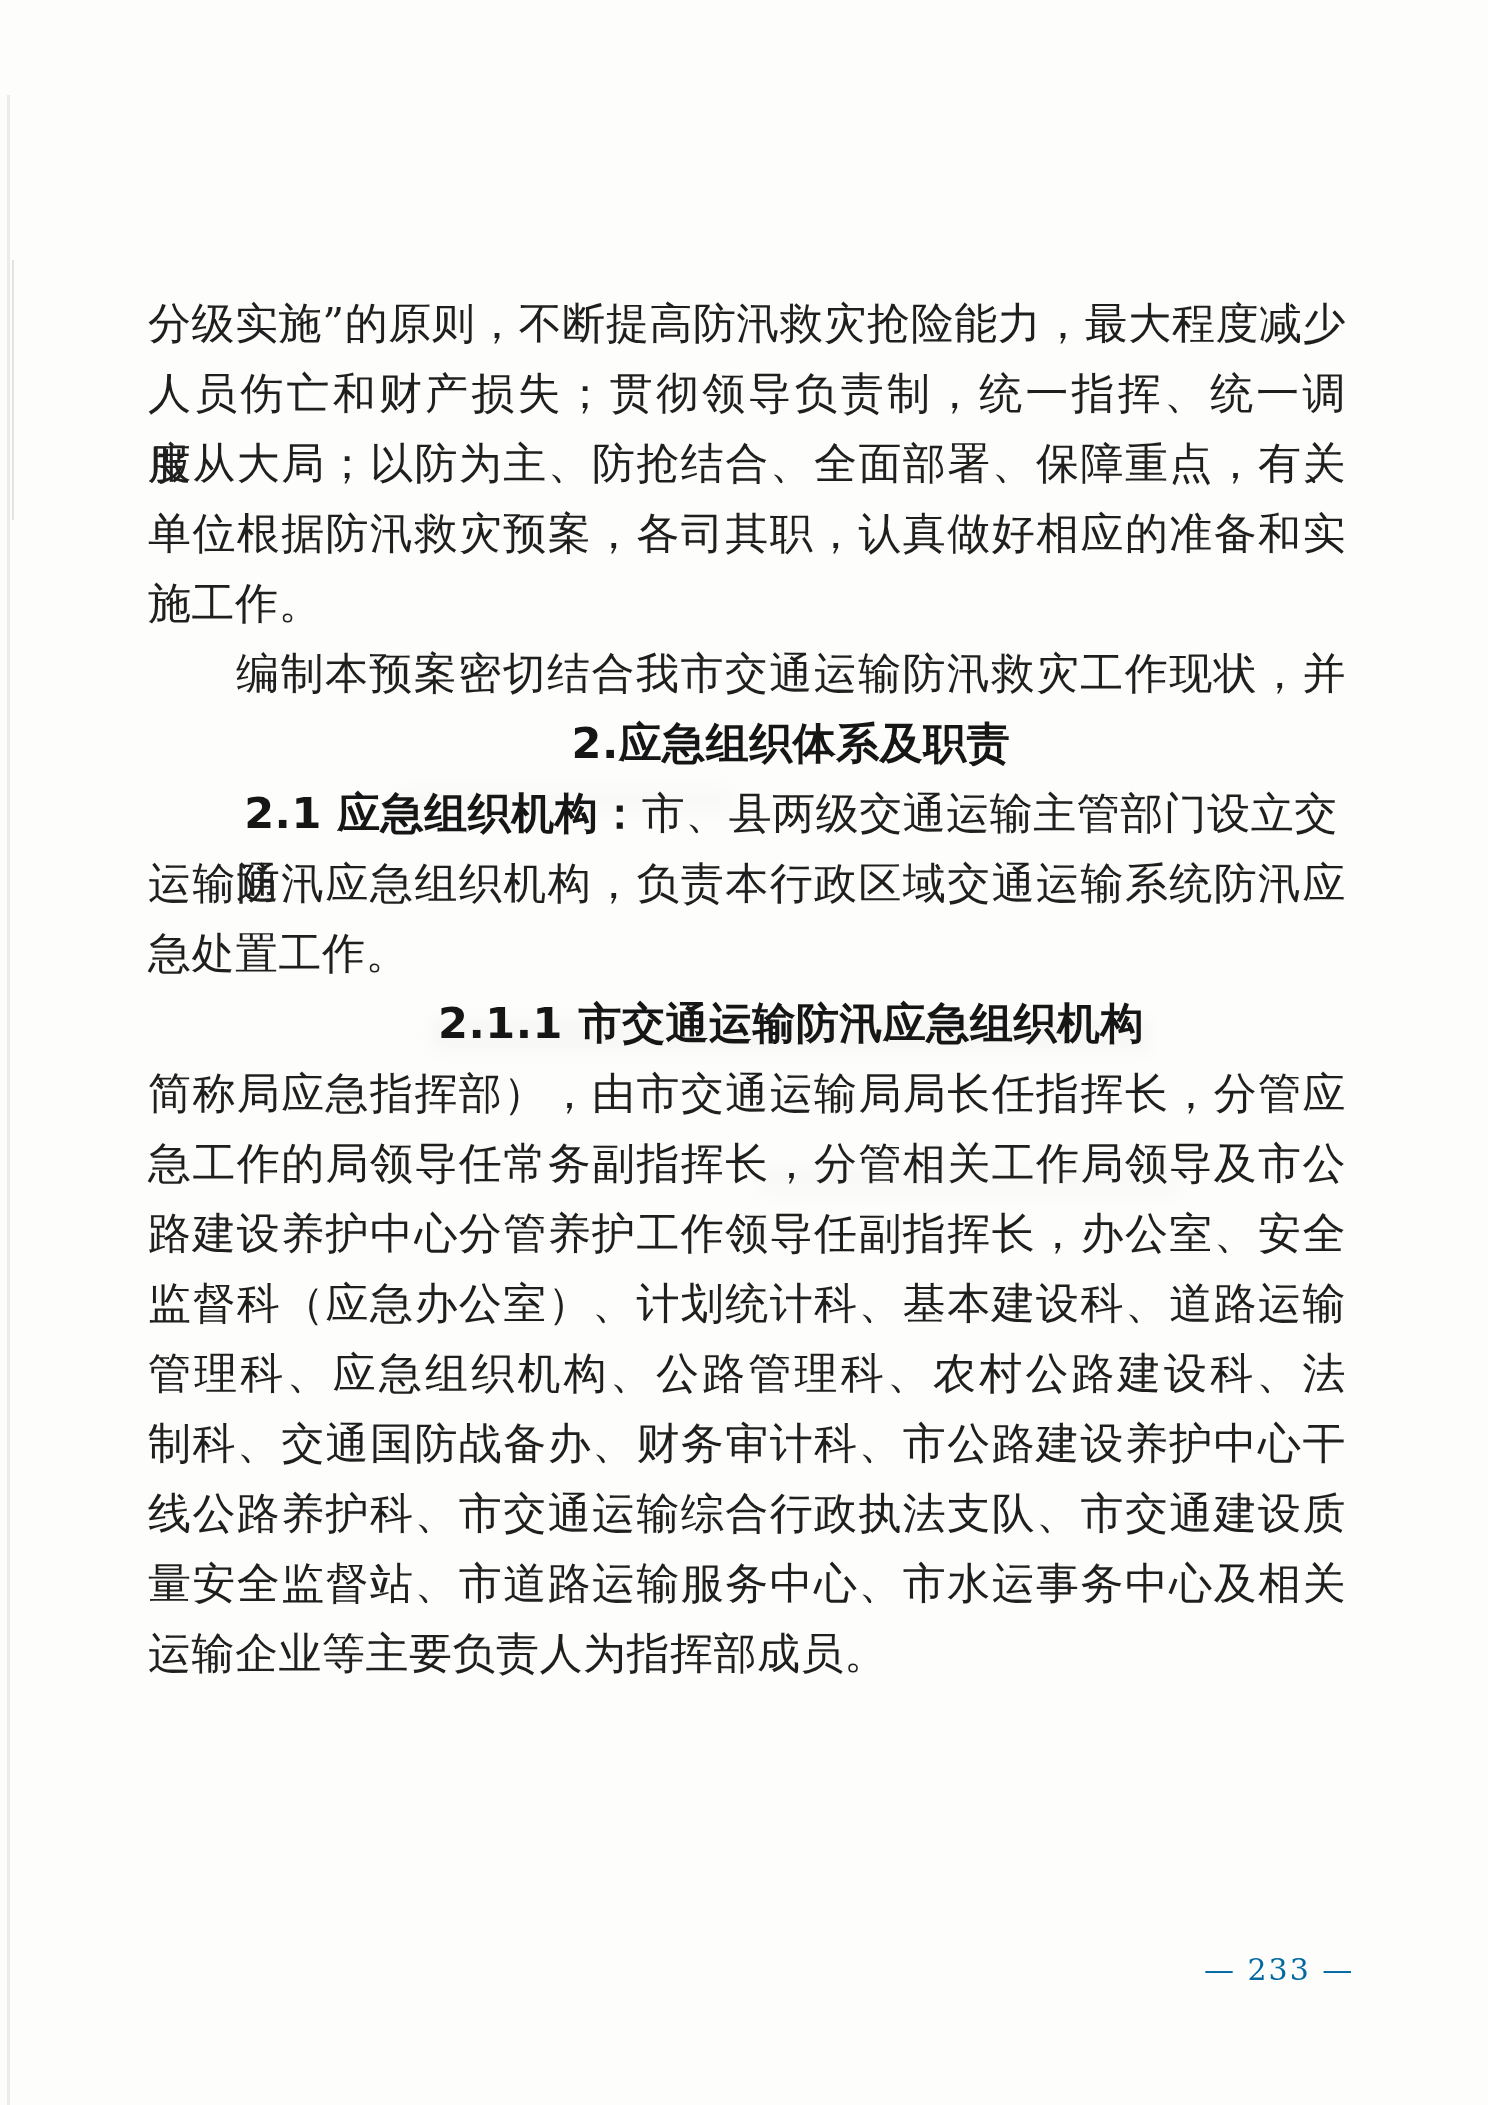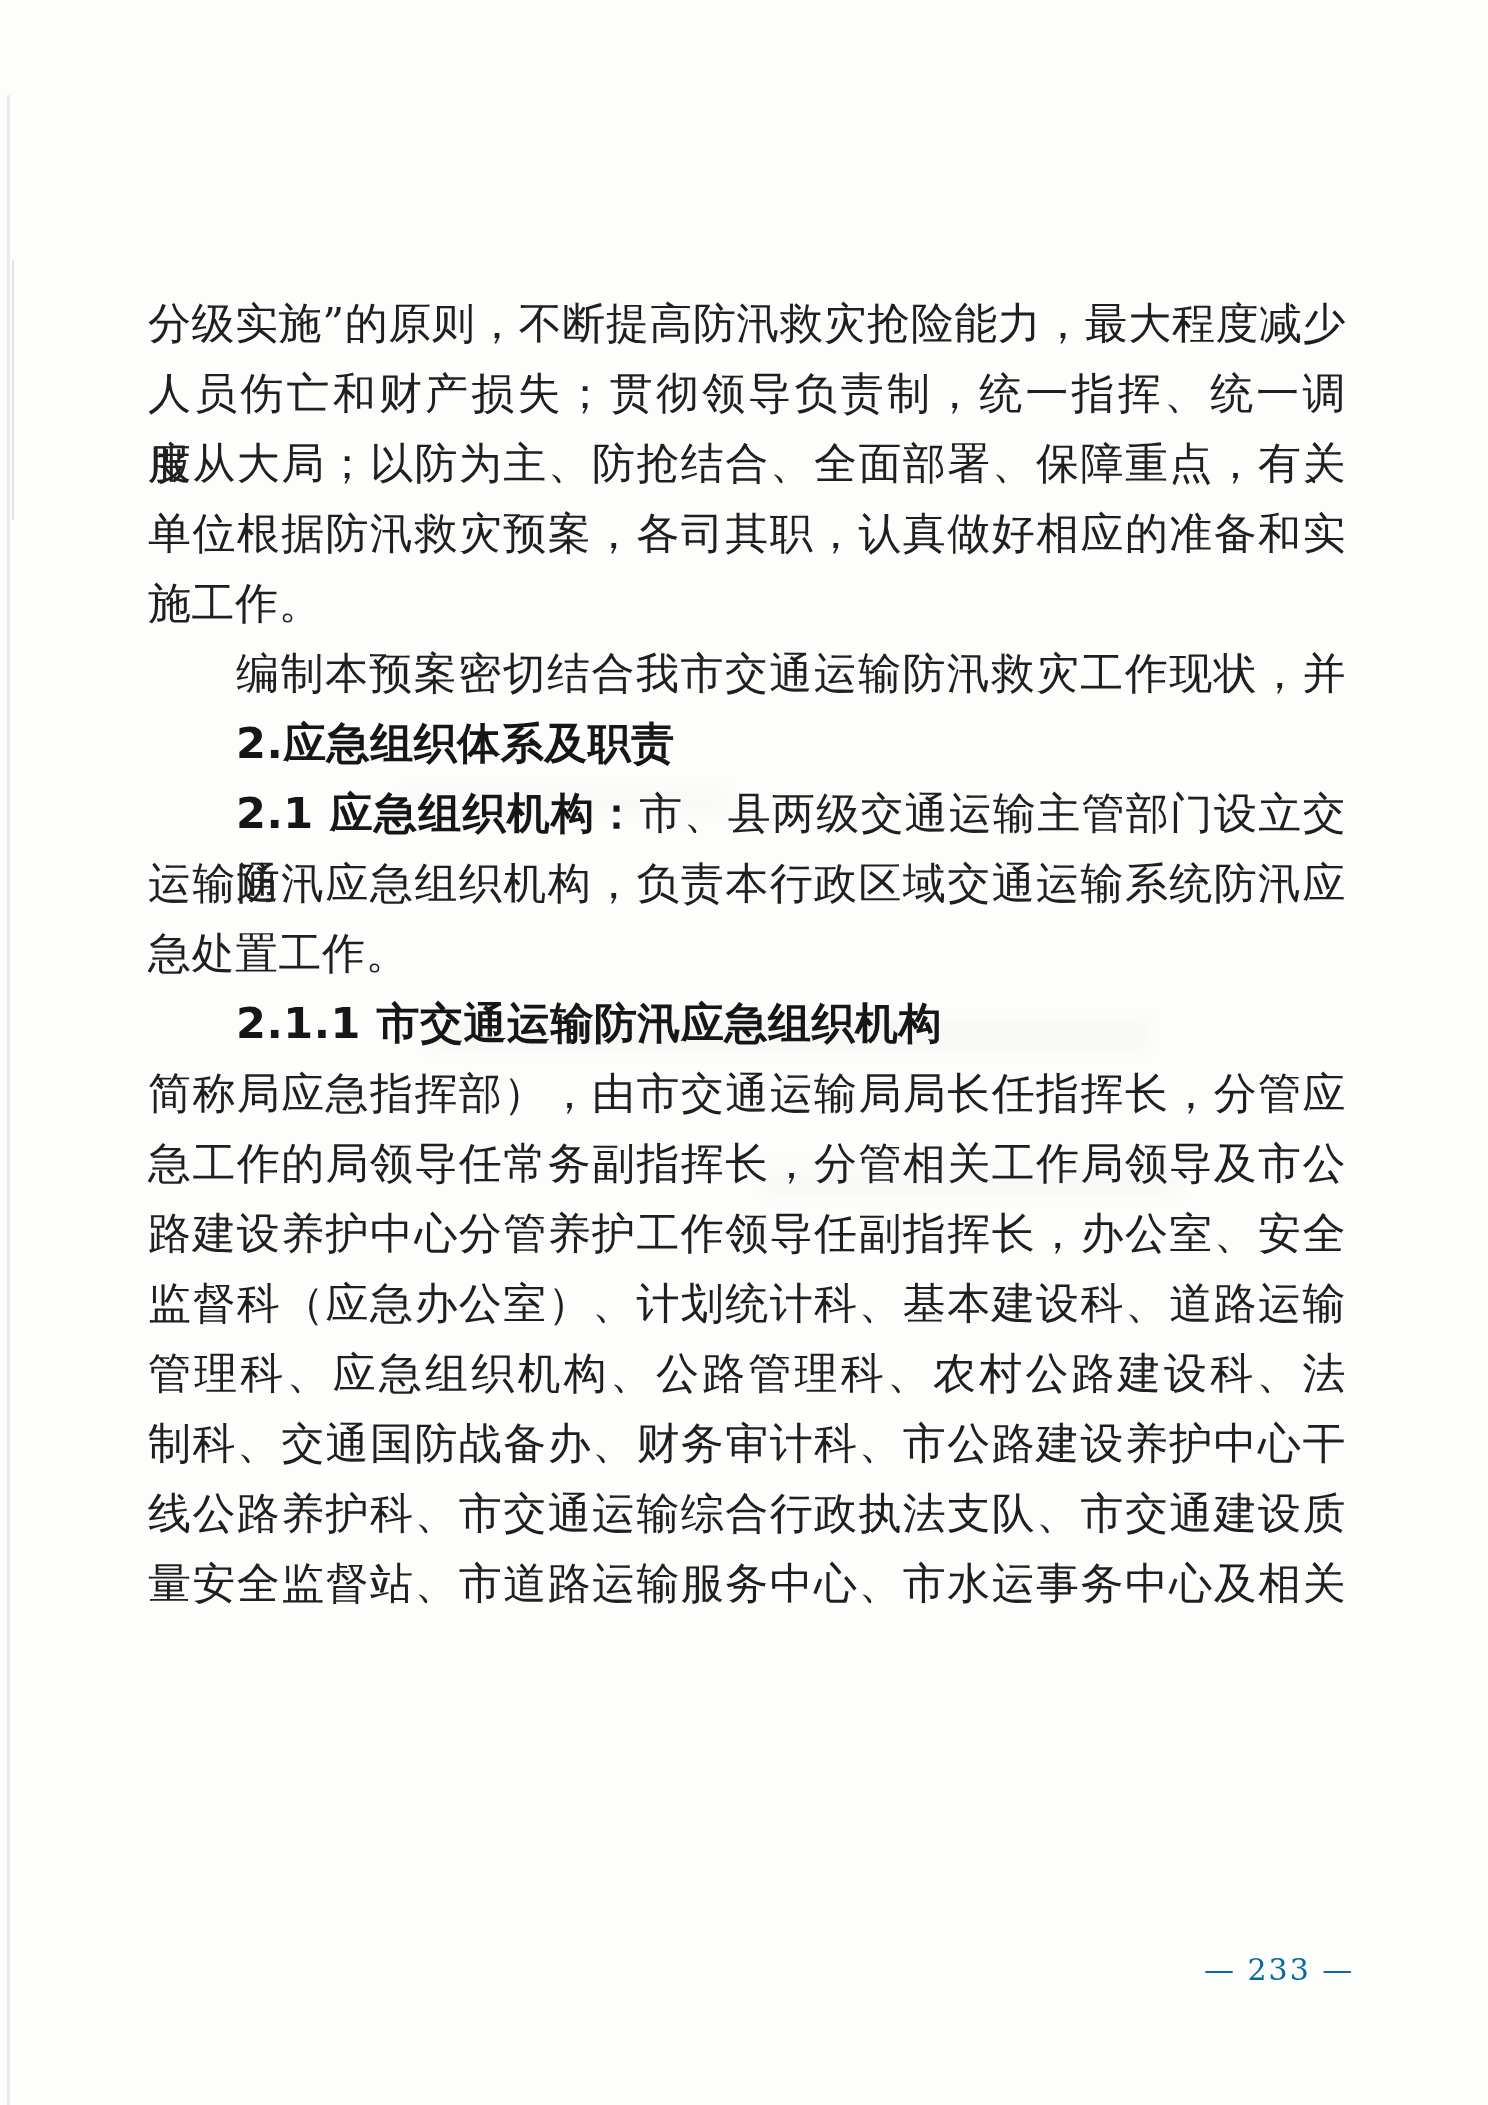--- a/index.html
+++ b/index.html
@@ -60,20 +60,21 @@
     white-space: nowrap;
     letter-spacing: 0.5px;
   }
   .line.fill {
     white-space: normal;
     text-align: justify;
     text-align-last: justify;
   }
   .line.ind {
     padding-left: 88px;
+    text-align: center;
   }
   .line.ind.fill {
     padding-left: 88px;
     width: 1110px;
   }
   .seg { color: #1f1f1f; }
   .seg.bold {
     font-family: "DejaVu Sans", "Liberation Sans", sans-serif;
     font-weight: 700;
     color: #161616;
@@ -111,16 +112,17 @@
       <div class="line"><span class="seg">急处置工作。</span></div>
       <div class="line ind"><span class="seg bold">2.1.1 市交通运输防汛应急组织机构</span></div>
       <div class="line fill"><span class="seg">简称局应急指挥部），由市交通运输局局长任指挥长，分管应</span></div>
       <div class="line fill"><span class="seg">急工作的局领导任常务副指挥长，分管相关工作局领导及市公</span></div>
       <div class="line fill"><span class="seg">路建设养护中心分管养护工作领导任副指挥长，办公室、安全</span></div>
       <div class="line fill"><span class="seg">监督科（应急办公室）、计划统计科、基本建设科、道路运输</span></div>
       <div class="line fill"><span class="seg">管理科、应急组织机构、公路管理科、农村公路建设科、法</span></div>
       <div class="line fill"><span class="seg">制科、交通国防战备办、财务审计科、市公路建设养护中心干</span></div>
       <div class="line fill"><span class="seg">线公路养护科、市交通运输综合行政执法支队、市交通建设质</span></div>
       <div class="line fill"><span class="seg">量安全监督站、市道路运输服务中心、市水运事务中心及相关</span></div>
+      <div class="line"><span class="seg">运输企业等主要负责人为指挥部成员。</span></div>
     </div>
 
   <div class="footer">— 233 —</div>
 </div>
 
 </body></html>

